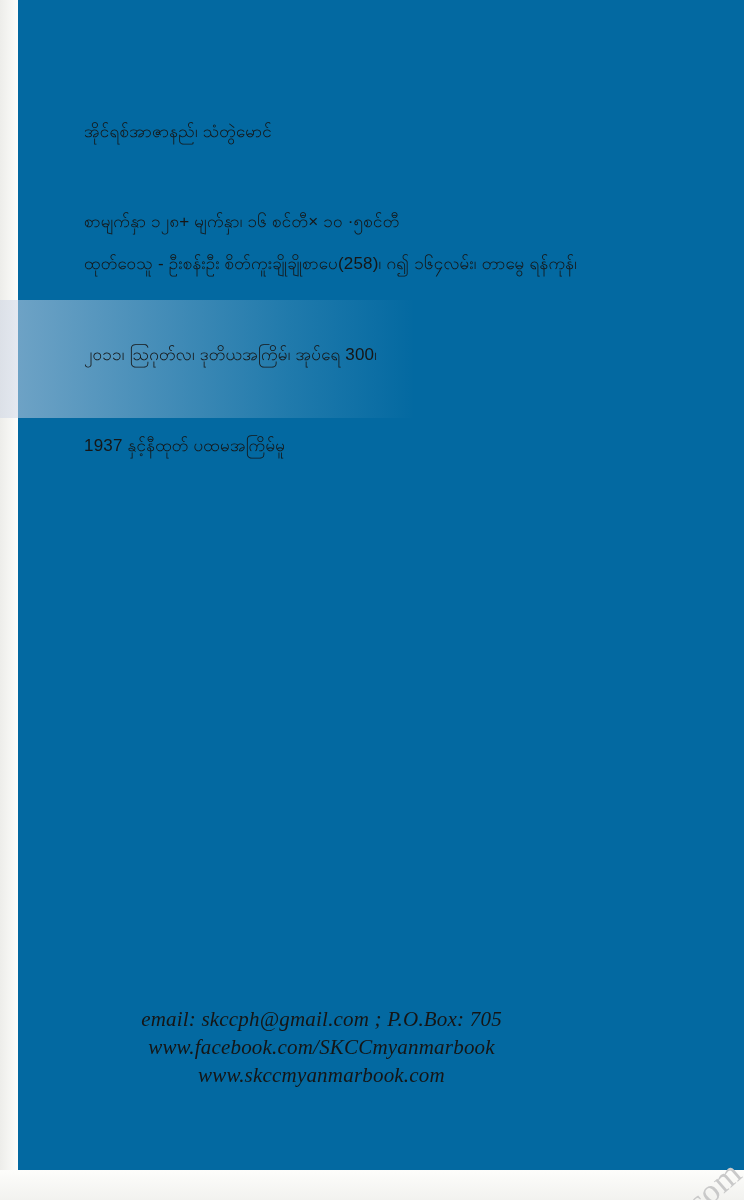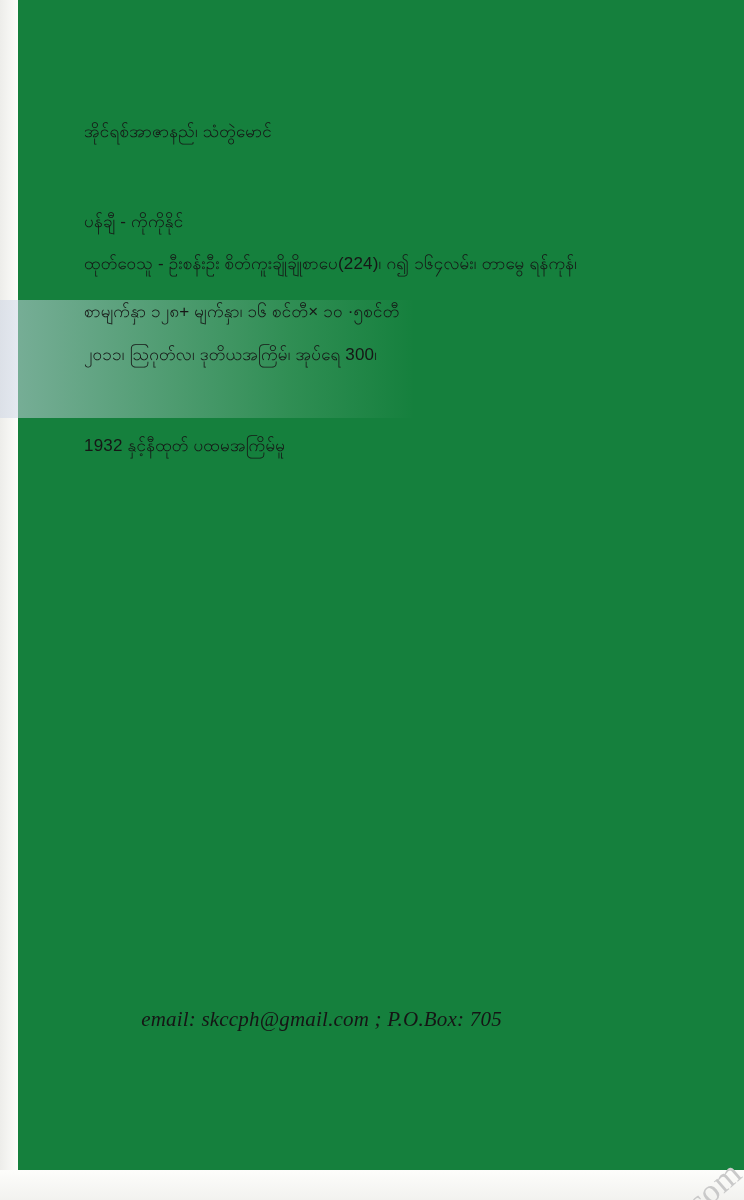--- a/index.html
+++ b/index.html
@@ -12,21 +12,21 @@
     background: #ffffff;
     font-family: "DejaVu Sans", sans-serif;
     overflow: hidden;
     position: relative;
   }
 
   
   .page {
     position: absolute;
     inset: 0;
-    background: #15803d;
+    background: #0369a1;
     overflow: hidden;
   }
 
   
   .scan-shade-left {
     position: absolute;
     left: 0;
     top: 0;
     width: 18px;
     height: 1200px;
@@ -131,30 +131,31 @@
 <body>
 
 <div class="page">
 
   <div class="scan-shade-left"></div>
   <div class="scan-smudge"></div>
   <div class="scan-shade-bottom"></div>
 
   <div class="block mm" id="title-block">
     <span class="mm-line">အိုင်ရစ်အာဇာနည်၊ သံတွဲမောင်</span>
-    <span class="mm-line">ပန်ချီ - ကိုကိုနိုင်</span>
     <span class="mm-line">စာမျက်နှာ ၁၂၈+ မျက်နှာ၊ ၁၆ စင်တီ× ၁၀ ·၅စင်တီ</span>
   </div>
 
   <div class="block mm" id="pub-block">
-    <span class="mm-line">ထုတ်ဝေသူ - ဦးစန်းဦး စိတ်ကူးချိုချိုစာပေ(224)၊ ဂ၍ ၁၆၄လမ်း၊ တာမွေ ရန်ကုန်၊</span>
+    <span class="mm-line">ထုတ်ဝေသူ - ဦးစန်းဦး စိတ်ကူးချိုချိုစာပေ(258)၊ ဂ၍ ၁၆၄လမ်း၊ တာမွေ ရန်ကုန်၊</span>
     <span class="mm-line">၂၀၁၁၊ သြဂုတ်လ၊ ဒုတိယအကြိမ်၊ အုပ်ရေ 300၊</span>
-    <span class="mm-line">1932 နှင့်နီထုတ် ပထမအကြိမ်မူ</span>
+    <span class="mm-line">1937 နှင့်နီထုတ် ပထမအကြိမ်မူ</span>
   </div>
 
 
   <div class="footer">
     <span class="f-line">email: skccph@gmail.com ; P.O.Box: 705</span>
+    <span class="f-line">www.facebook.com/SKCCmyanmarbook</span>
+    <span class="f-line">www.skccmyanmarbook.com</span>
   </div>
 
   <div class="watermark">mgyoe.com</div>
 
 </div>
 
 </body></html>

